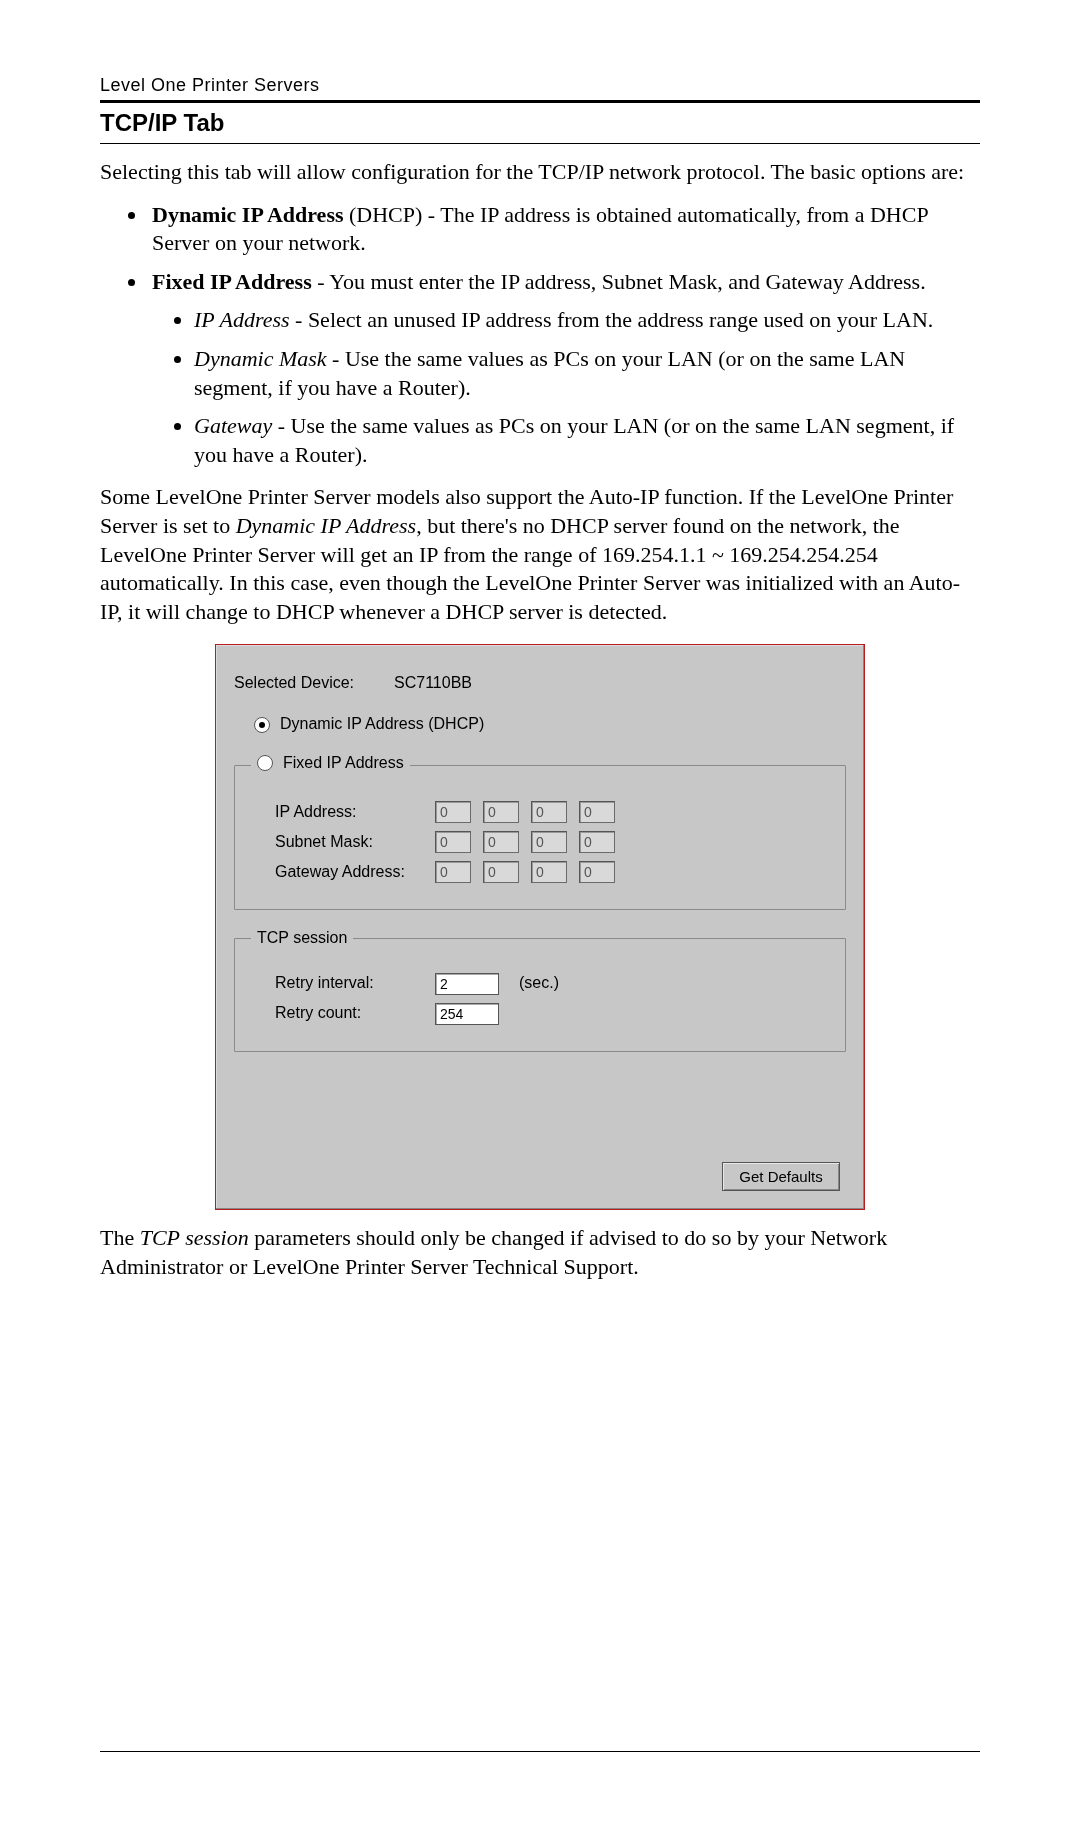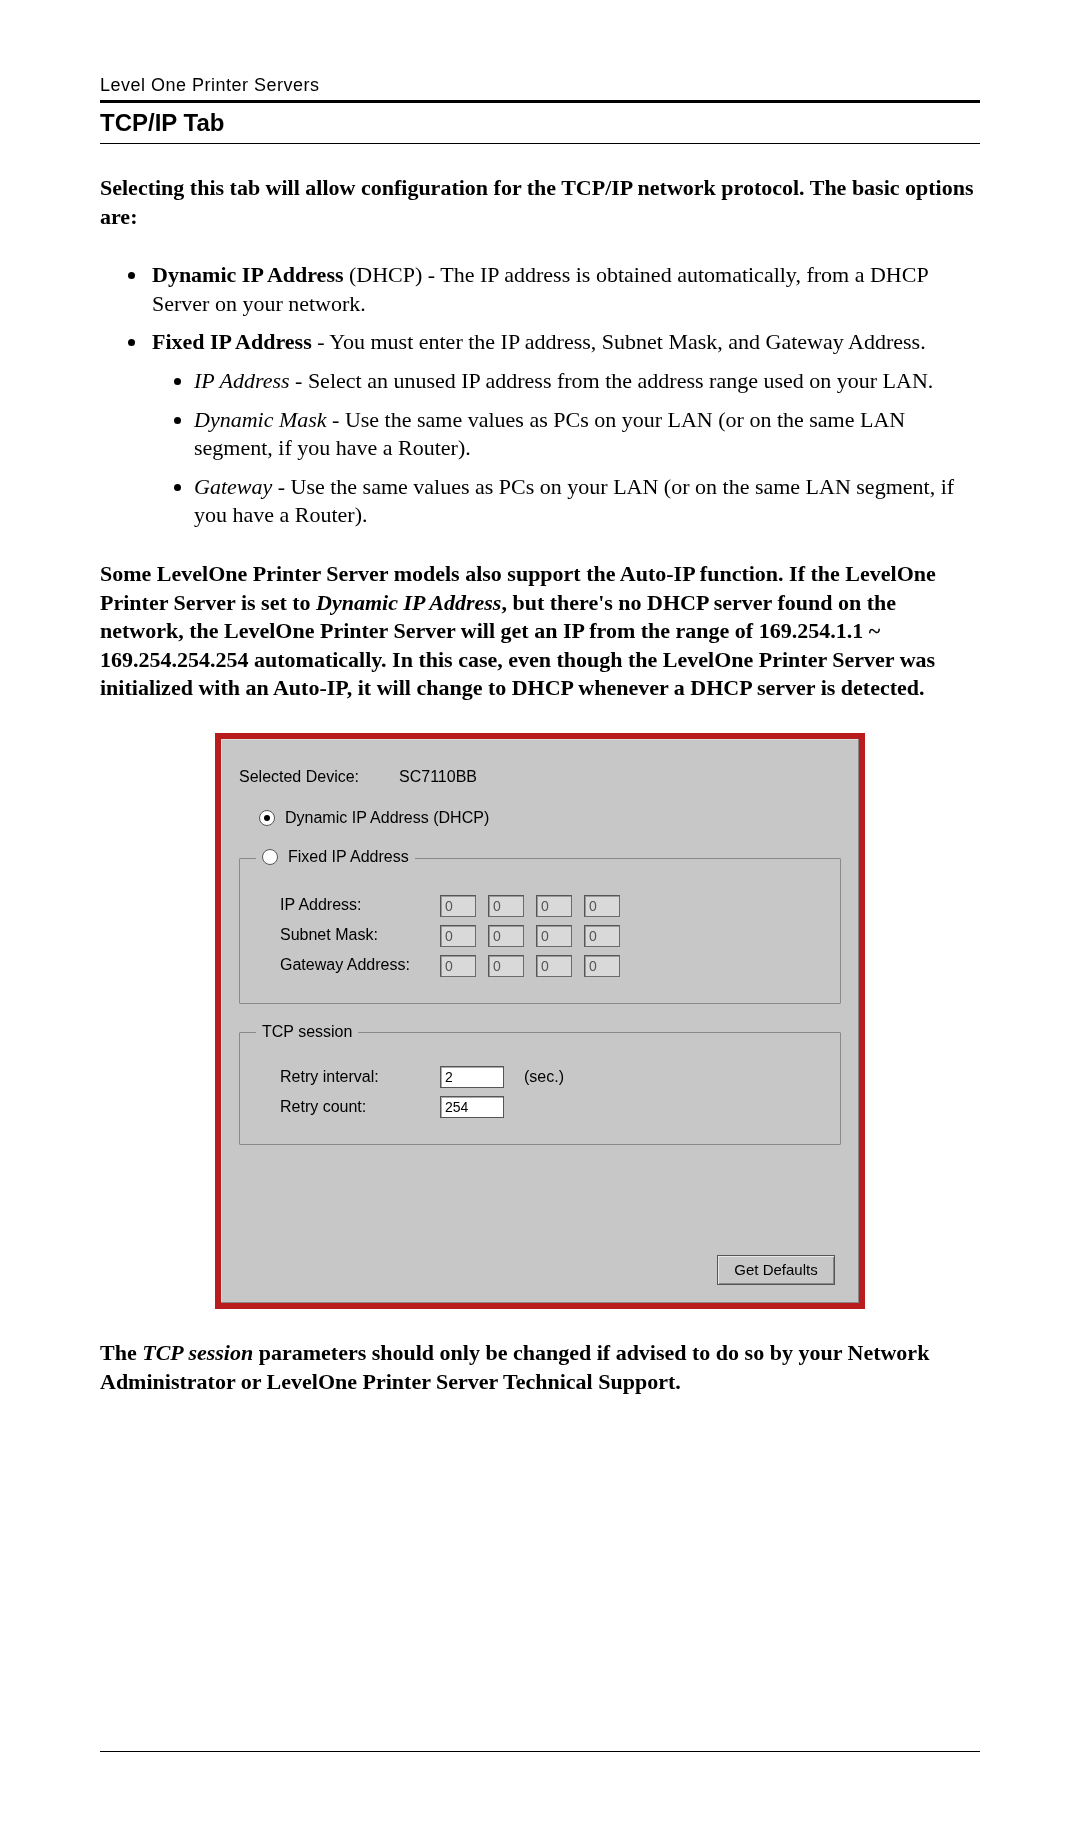--- a/index.html
+++ b/index.html
@@ -34,22 +34,21 @@
     font-family: Arial, Helvetica, sans-serif;
     font-weight: bold;
     font-size: 24px;
     margin: 0 0 6px 0;
   }
   .body {
     font-size: 22px;
     line-height: 1.3;
   }
   .body p {
-    margin: 30px 0;
-    font-weight: bold;
+    margin: 14px 0;
   }
   ul.bullets {
     list-style: disc;
     padding-left: 48px;
     margin: 6px 0;
   }
   ul.bullets > li {
     margin: 10px 0;
     padding-left: 4px;
   }
@@ -66,21 +65,21 @@
 
   
   .shot-wrap {
     text-align: center;
     margin-top: 18px;
   }
   .shot {
     display: inline-block;
     width: 650px;
     background: #c7c7c7;
-    border: 6px solid #b91c1c;
+    border: 1px solid #b91c1c;
     box-shadow: inset -1px -1px 0 #888, inset 1px 1px 0 #dcdcdc;
     text-align: left;
     font-family: Tahoma, Arial, sans-serif;
     font-size: 16px;
     color: #000;
     padding: 22px 18px 18px 18px;
     box-sizing: border-box;
   }
   .row {
     display: flex;

